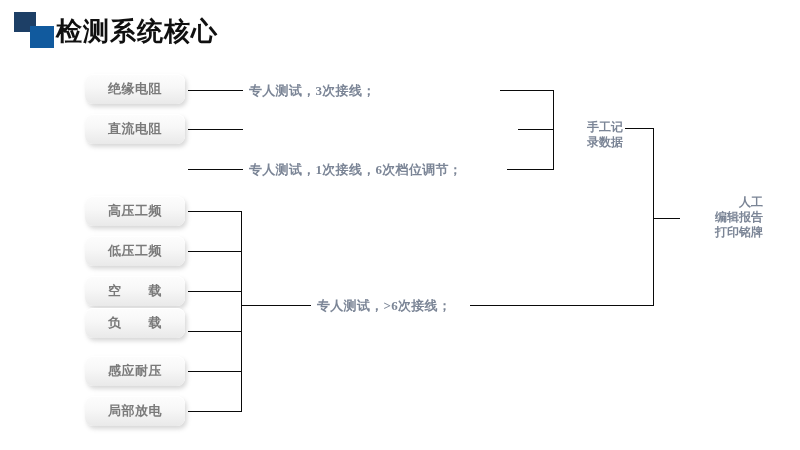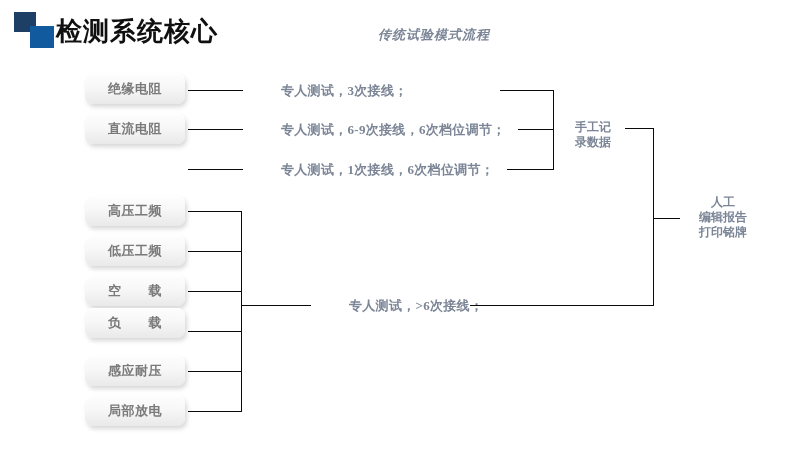--- a/index.html
+++ b/index.html
@@ -96,58 +96,55 @@
 
   
   .anno {
     position: absolute;
     font-family: "Liberation Serif", "DejaVu Serif", serif;
     font-weight: bold;
     font-size: 13px;
     color: #7b8596;
     white-space: nowrap;
     letter-spacing: 0.3px;
-    margin-left: 32px;
   }
   .anno-block {
     position: absolute;
     font-family: "Liberation Serif", "DejaVu Serif", serif;
     font-weight: bold;
     font-size: 12px;
     color: #7b8596;
     line-height: 15px;
     white-space: nowrap;
   }
-  .anno-block.center { text-align: center; }
+  .anno-block.center { text-align: right; }
 </style>
 </head>
 <body>
 
 <div id="page">
 
   <div class="deco-sq" id="sq-dark"></div>
   <div class="deco-sq" id="sq-light"></div>
   <div id="title">检测系统核心</div>
-  <div id="subtitle">传统试验模式流程</div>
 
   <div class="node-box" style="top:74px">绝缘电阻</div>
   <div class="node-box" style="top:114px">直流电阻</div>
   <div class="node-box" style="top:196px">高压工频</div>
   <div class="node-box" style="top:236px">低压工频</div>
   <div class="node-box" style="top:276px">空　　载</div>
   <div class="node-box" style="top:308px">负　　载</div>
   <div class="node-box" style="top:356px">感应耐压</div>
   <div class="node-box" style="top:396px">局部放电</div>
 
   <div class="hline" style="left:188px; top:90px;  width:55px"></div>
   <div class="hline" style="left:188px; top:129px; width:55px"></div>
   <div class="hline" style="left:188px; top:169px; width:55px"></div>
 
   <div class="anno" style="left:249px; top:82px">专人测试，3次接线；</div>
-  <div class="anno" style="left:249px; top:121px">专人测试，6-9次接线，6次档位调节；</div>
   <div class="anno" style="left:249px; top:161px">专人测试，1次接线，6次档位调节；</div>
 
   <div class="hline" style="left:500px; top:90px;  width:54px"></div>
   <div class="hline" style="left:518px; top:129px; width:36px"></div>
   <div class="hline" style="left:507px; top:169px; width:47px"></div>
   <div class="vline" style="left:553px; top:90px; height:79px"></div>
 
   <div class="anno-block center" style="left:563px; top:120px; width:60px">
     <div>手工记</div>
     <div>录数据</div>

